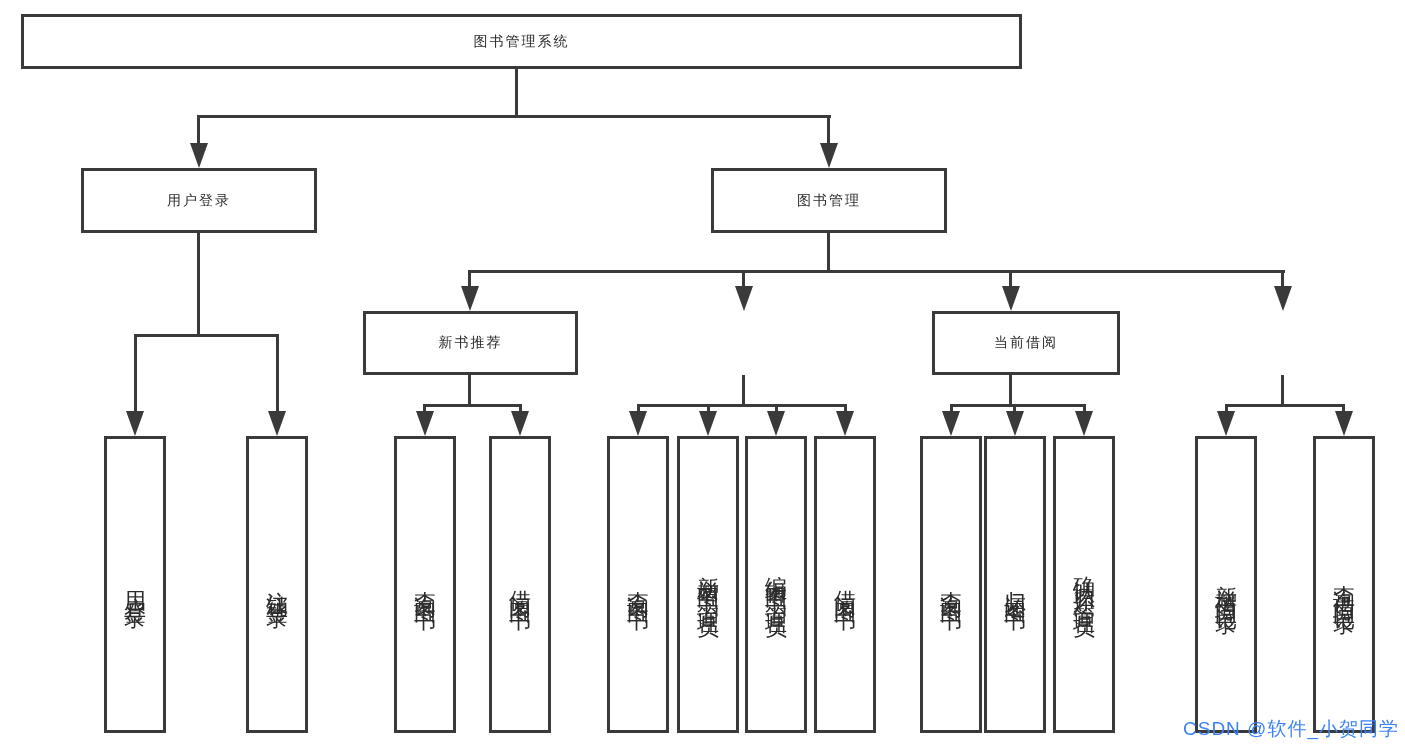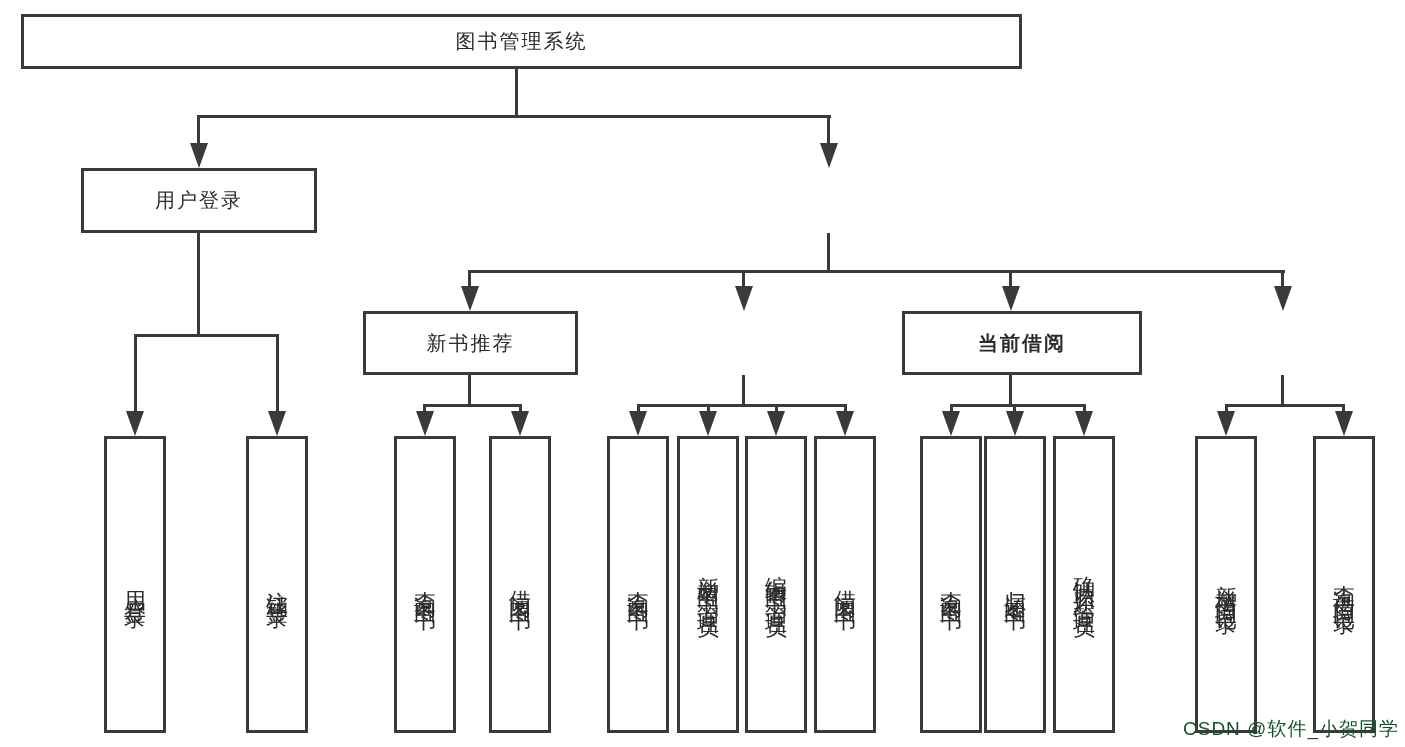--- a/index.html
+++ b/index.html
@@ -8,74 +8,75 @@
     background:#ffffff; overflow:hidden;
     font-family:"Liberation Sans","DejaVu Sans",sans-serif;
     color:#2b2b2b;
   }
   .box {
     position:absolute; box-sizing:border-box;
     border:3px solid #3a3a3a; background:#ffffff;
     display:flex; align-items:center; justify-content:center;
     color:#2b2b2b;
   }
-  .hlabel { font-size:20px; letter-spacing:2px; white-space:nowrap; }
+  .hlabel { font-size:14px; letter-spacing:2px; white-space:nowrap; }
   .leaf {
     writing-mode:vertical-rl; text-orientation:mixed;
     font-size:22px; letter-spacing:6px; line-height:1;
   }
   .vline { position:absolute; width:3px; background:#3a3a3a; }
   .hline { position:absolute; height:3px; background:#3a3a3a; }
   .arrow {
     position:absolute; width:0; height:0;
     border-left:9px solid transparent;
     border-right:9px solid transparent;
     border-top:25px solid #3a3a3a;
   }
   .watermark {
     position:absolute; font-size:19px; letter-spacing:1px;
-    color:#14532d; white-space:nowrap;
+    color:#3b82f6; white-space:nowrap;
   }
 </style>
 </head>
 <body>
 
 <div id="canvas">
 
   <div class="box hlabel" style="left:21px; top:14px; width:1001px; height:55px;">图书管理系统</div>
 
   <div class="vline" style="left:515px; top:69px; height:49px;"></div>
   <div class="hline" style="left:197px; top:115px; width:634px;"></div>
   <div class="vline" style="left:197px; top:115px; height:30px;"></div>
   <div class="arrow" style="left:190px; top:143px;"></div>
   <div class="vline" style="left:827px; top:115px; height:30px;"></div>
   <div class="arrow" style="left:820px; top:143px;"></div>
 
   <div class="box hlabel" style="left:81px; top:168px; width:236px; height:65px;">用户登录</div>
+  <div class="box hlabel" style="left:711px; top:168px; width:236px; height:65px;">图书管理</div>
 
   <div class="vline" style="left:197px; top:233px; height:103px;"></div>
   <div class="hline" style="left:134px; top:334px; width:145px;"></div>
   <div class="vline" style="left:134px; top:334px; height:79px;"></div>
   <div class="arrow" style="left:126px; top:411px;"></div>
   <div class="vline" style="left:276px; top:334px; height:79px;"></div>
   <div class="arrow" style="left:268px; top:411px;"></div>
 
   <div class="vline" style="left:827px; top:233px; height:39px;"></div>
   <div class="hline" style="left:468px; top:270px; width:817px;"></div>
   <div class="vline" style="left:468px; top:270px; height:18px;"></div>
   <div class="arrow" style="left:461px; top:286px;"></div>
   <div class="vline" style="left:742px; top:270px; height:18px;"></div>
   <div class="arrow" style="left:735px; top:286px;"></div>
   <div class="vline" style="left:1009px; top:270px; height:18px;"></div>
   <div class="arrow" style="left:1002px; top:286px;"></div>
   <div class="vline" style="left:1281px; top:270px; height:18px;"></div>
   <div class="arrow" style="left:1274px; top:286px;"></div>
 
   <div class="box hlabel" style="left:363px; top:311px; width:215px; height:64px;">新书推荐</div>
-  <div class="box hlabel" style="left:902px; top:311px; width:240px; height:64px;font-weight:bold;">当前借阅</div>
+  <div class="box hlabel" style="left:932px; top:311px; width:188px; height:64px;">当前借阅</div>
 
   <div class="vline" style="left:468px; top:375px; height:31px;"></div>
   <div class="hline" style="left:423px; top:404px; width:99px;"></div>
   <div class="vline" style="left:423px; top:404px; height:9px;"></div>
   <div class="arrow" style="left:416px; top:411px;"></div>
   <div class="vline" style="left:519px; top:404px; height:9px;"></div>
   <div class="arrow" style="left:511px; top:411px;"></div>
 
   <div class="vline" style="left:742px; top:375px; height:31px;"></div>
   <div class="hline" style="left:637px; top:404px; width:210px;"></div>

